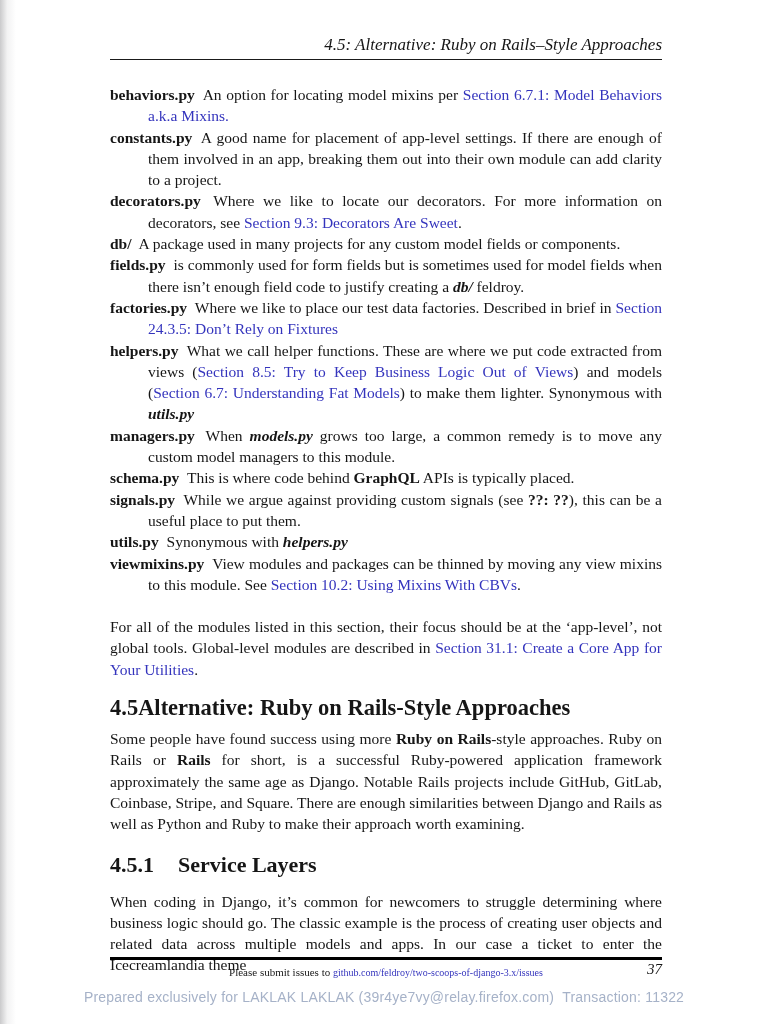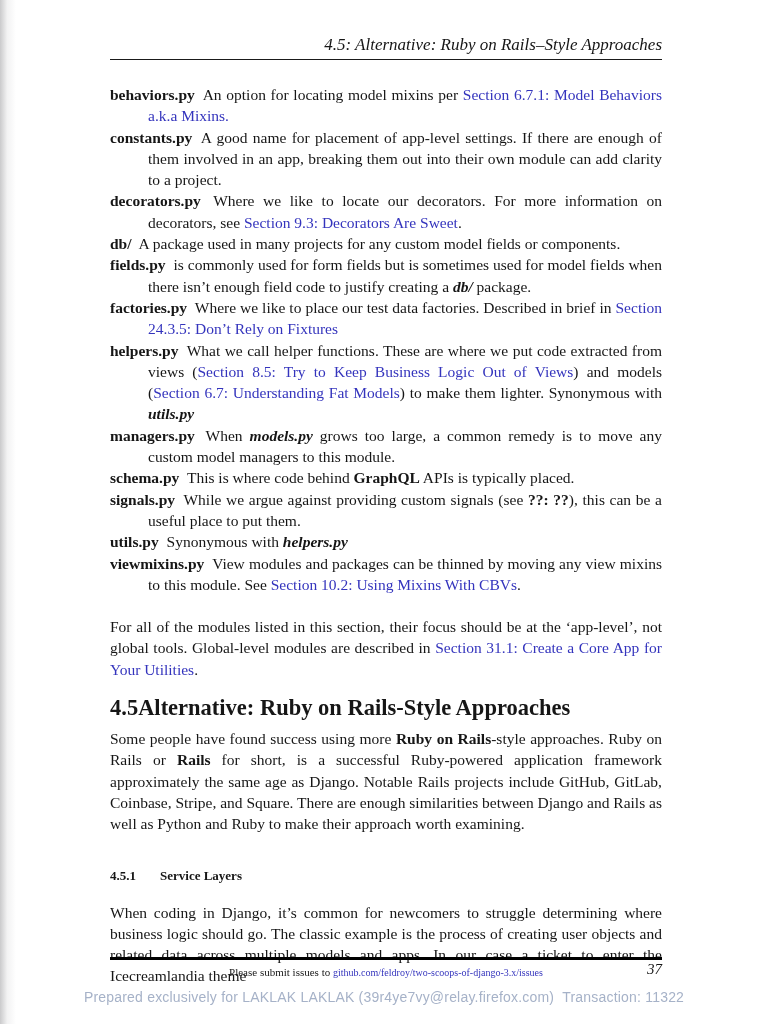--- a/index.html
+++ b/index.html
@@ -21,21 +21,21 @@
   .running-head { padding-top: 36px; text-align: right; font-style: italic; font-size: 17px; line-height: 18px; }
   .head-rule { margin-top: 5px; border-top: 1px solid #1a1a1a; }
   .module-list { margin-top: 24px; }
   .entry, .para { font-size: 15.5px; line-height: 21.3px; text-align: justify; }
   .entry { padding-left: 38px; text-indent: -38px; }
   .entry > .seg:first-child { margin-right: 4px; }
   .closing { margin-top: 21px; }
   h1.section-heading { margin-top: 14px; font-size: 22.5px; line-height: 28px; font-weight: bold; }
   .sec-num { }
   h1.section-heading + .para { margin-top: 6px; }
-  h2.subsection-heading { margin-top: 30px; font-size: 13px; line-height: 22px; font-weight: bold; }
+  h2.subsection-heading { margin-top: 19px; font-size: 22px; line-height: 22px; font-weight: bold; }
   .subsec-num { margin-right: 24px; }
   h2.subsection-heading + .para { margin-top: 15px; }
   .seg-b { font-weight: bold; }
   .seg-bi { font-weight: bold; font-style: italic; }
   .seg-link { color: var(--link, #3434bd); }
   .footer { position: absolute; left: 110px; width: 552px; top: 957px; }
   .footer-rule { height: 3px; background: #000; }
   .footer-line { position: relative; margin-top: 5px; text-align: center; font-size: 11px; line-height: 14px; }
   .footer-url {
     font-family: Liberation Serif, serif;
@@ -59,21 +59,21 @@
     <div class="running-head">
       <span>4.5: Alternative: Ruby on Rails–Style Approaches</span>
     </div>
     <div class="head-rule"></div>
 
     <div class="module-list">
       <p class="entry"><span class="seg seg-b">behaviors.py</span><span class="seg seg-plain"> An option for locating model mixins per </span><span class="seg seg-link">Section 6.7.1: Model Behaviors a.k.a Mixins.</span></p>
       <p class="entry"><span class="seg seg-b">constants.py</span><span class="seg seg-plain"> A good name for placement of app-level settings. If there are enough of them involved in an app, breaking them out into their own module can add clarity to a project.</span></p>
       <p class="entry"><span class="seg seg-b">decorators.py</span><span class="seg seg-plain"> Where we like to locate our decorators. For more information on decorators, see </span><span class="seg seg-link">Section 9.3: Decorators Are Sweet</span><span class="seg seg-plain">.</span></p>
       <p class="entry"><span class="seg seg-b">db/</span><span class="seg seg-plain"> A package used in many projects for any custom model fields or components.</span></p>
-      <p class="entry"><span class="seg seg-b">fields.py</span><span class="seg seg-plain"> is commonly used for form fields but is sometimes used for model fields when there isn’t enough field code to justify creating a </span><span class="seg seg-bi">db/</span><span class="seg seg-plain"> package.</span></p>
+      <p class="entry"><span class="seg seg-b">fields.py</span><span class="seg seg-plain"> is commonly used for form fields but is sometimes used for model fields when there isn’t enough field code to justify creating a </span><span class="seg seg-bi">db/</span><span class="seg seg-plain"> feldroy.</span></p>
       <p class="entry"><span class="seg seg-b">factories.py</span><span class="seg seg-plain"> Where we like to place our test data factories. Described in brief in </span><span class="seg seg-link">Section 24.3.5: Don’t Rely on Fixtures</span></p>
       <p class="entry"><span class="seg seg-b">helpers.py</span><span class="seg seg-plain"> What we call helper functions. These are where we put code extracted from views (</span><span class="seg seg-link">Section 8.5: Try to Keep Business Logic Out of Views</span><span class="seg seg-plain">) and models (</span><span class="seg seg-link">Section 6.7: Understanding Fat Models</span><span class="seg seg-plain">) to make them lighter. Synonymous with </span><span class="seg seg-bi">utils.py</span></p>
       <p class="entry"><span class="seg seg-b">managers.py</span><span class="seg seg-plain"> When </span><span class="seg seg-bi">models.py</span><span class="seg seg-plain"> grows too large, a common remedy is to move any custom model managers to this module.</span></p>
       <p class="entry"><span class="seg seg-b">schema.py</span><span class="seg seg-plain"> This is where code behind </span><span class="seg seg-b">GraphQL</span><span class="seg seg-plain"> APIs is typically placed.</span></p>
       <p class="entry"><span class="seg seg-b">signals.py</span><span class="seg seg-plain"> While we argue against providing custom signals (see </span><span class="seg seg-b">??: ??</span><span class="seg seg-plain">), this can be a useful place to put them.</span></p>
       <p class="entry"><span class="seg seg-b">utils.py</span><span class="seg seg-plain"> Synonymous with </span><span class="seg seg-bi">helpers.py</span></p>
       <p class="entry"><span class="seg seg-b">viewmixins.py</span><span class="seg seg-plain"> View modules and packages can be thinned by moving any view mixins to this module. See </span><span class="seg seg-link">Section 10.2: Using Mixins With CBVs</span><span class="seg seg-plain">.</span></p>
     </div>
 
     <p class="para closing"><span class="seg seg-plain">For all of the modules listed in this section, their focus should be at the ‘app-level’, not global tools. Global-level modules are described in </span><span class="seg seg-link">Section 31.1: Create a Core App for Your Utilities</span><span class="seg seg-plain">.</span></p>

